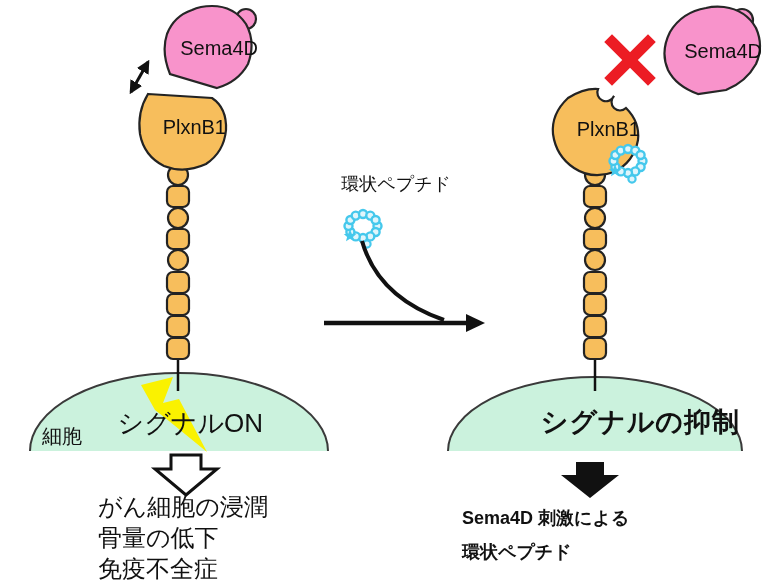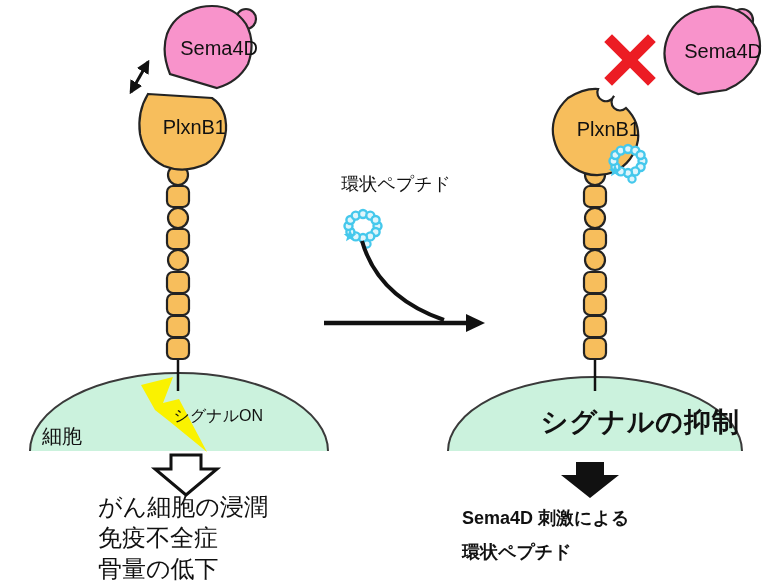--- a/index.html
+++ b/index.html
@@ -6,21 +6,21 @@
   .canvas{
     position:relative;width:768px;height:586px;background:#ffffff;overflow:hidden;
     font-family:"Liberation Sans","DejaVu Sans",sans-serif;color:#111;
   }
   .abs{position:absolute;}
   .lbl{position:absolute;color:#111;white-space:nowrap;}
   .center{text-align:right;}
   .blob-label{font-size:20px;letter-spacing:0;}
   .note{font-size:21px;line-height:26px;text-align:center;}
   .cell-name{font-size:20px;}
-  .signal{font-size:16px;}
+  .signal{font-size:26px;}
   .signal-off{font-size:27px;font-weight:600;letter-spacing:1px;}
   .outcomes{font-size:24px;line-height:31px;}
   .conclusion{font-size:18px;font-weight:700;line-height:34px;}
   .peptide-caption{font-size:18px;}
   svg{display:block;overflow:visible;}
   .beads circle{fill:#dff5fb;stroke:#45c8ec;stroke-width:2.4;}
   .star{fill:#45c8ec;}
 </style>
 </head>
 <body>
@@ -73,22 +73,22 @@
 
   <div class="lbl cell-name" style="left:42px;top:423px;">細胞</div>
   <div class="lbl signal center" style="left:103px;top:406px;width:160px;">シグナルON</div>
 
   <svg class="abs" style="left:150px;top:452px;" width="72" height="46" viewBox="0 0 72 46">
     <polygon points="21,3 51,3 51,17 67,17 36,43 5,17 21,17" fill="#ffffff" stroke="#111" stroke-width="3" stroke-linejoin="miter"></polygon>
   </svg>
 
   <div class="lbl outcomes" style="left:98px;top:491px;">
     <div>がん細胞の浸潤</div>
+    <div>骨量の低下</div>
     <div>免疫不全症</div>
-    <div>骨量の低下</div>
   </div>
 
   <div class="lbl peptide-caption center" style="left:301px;top:172px;width:150px;">環状ペプチド</div>
 
   <svg class="abs peptide-ring" style="left:339px;top:202px;" width="48" height="48" viewBox="-24 -24 48 48">
     <g class="beads">
         <circle cx="14.5" cy="0.0" r="4"></circle>
         <circle cx="12.6" cy="6.0" r="4"></circle>
         <circle cx="7.3" cy="10.4" r="4"></circle>
         <circle cx="0.0" cy="12.0" r="4"></circle>

